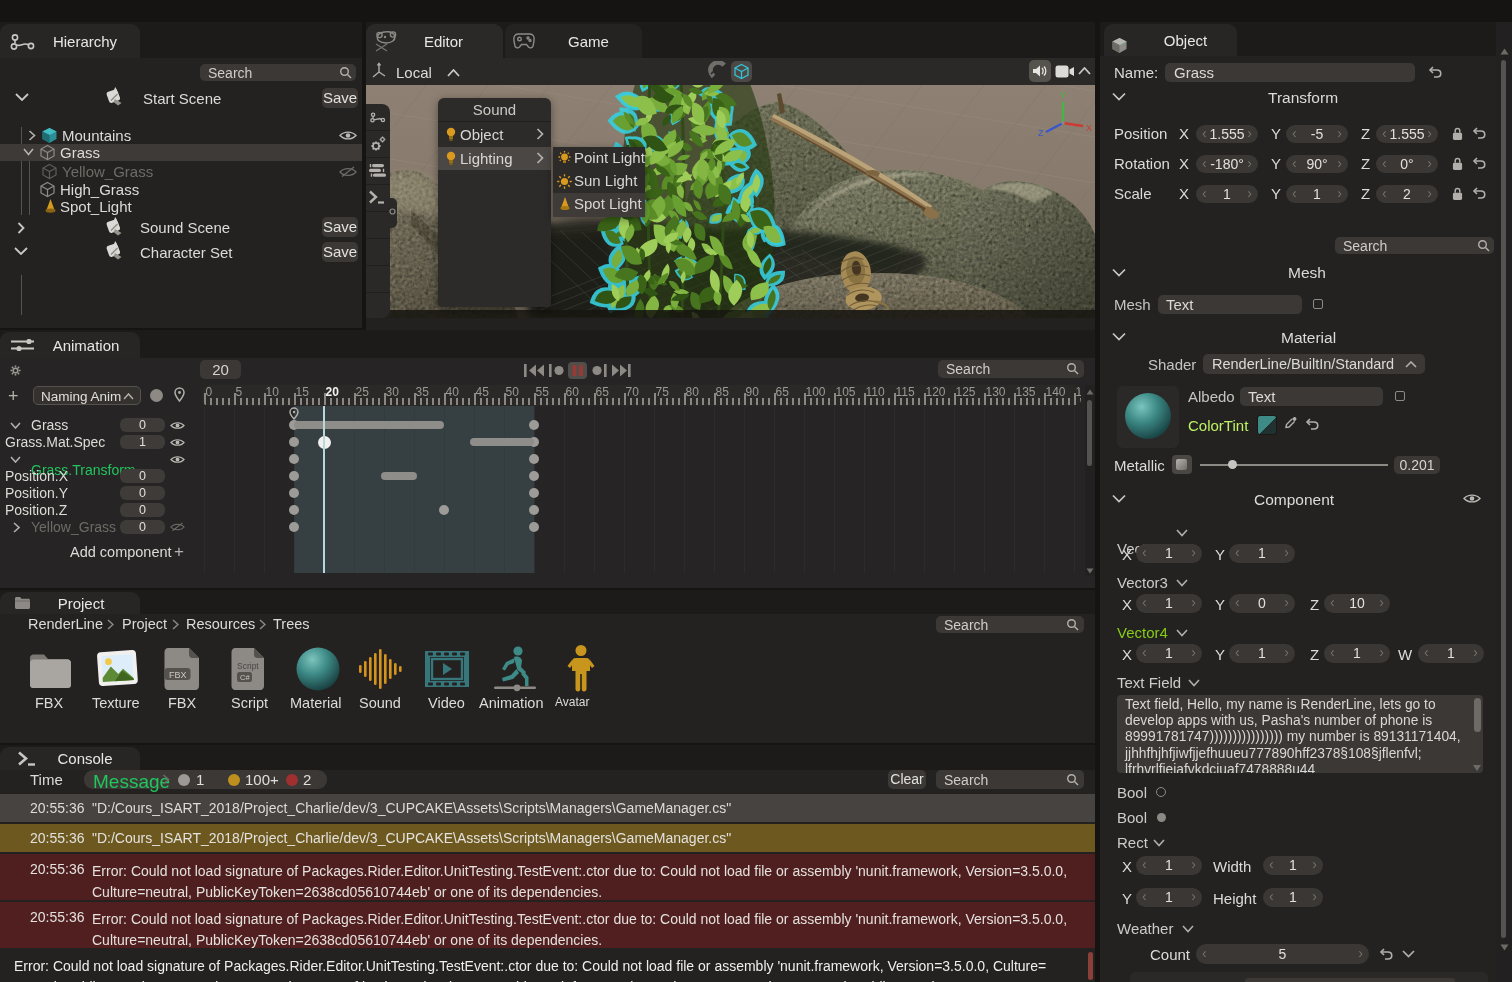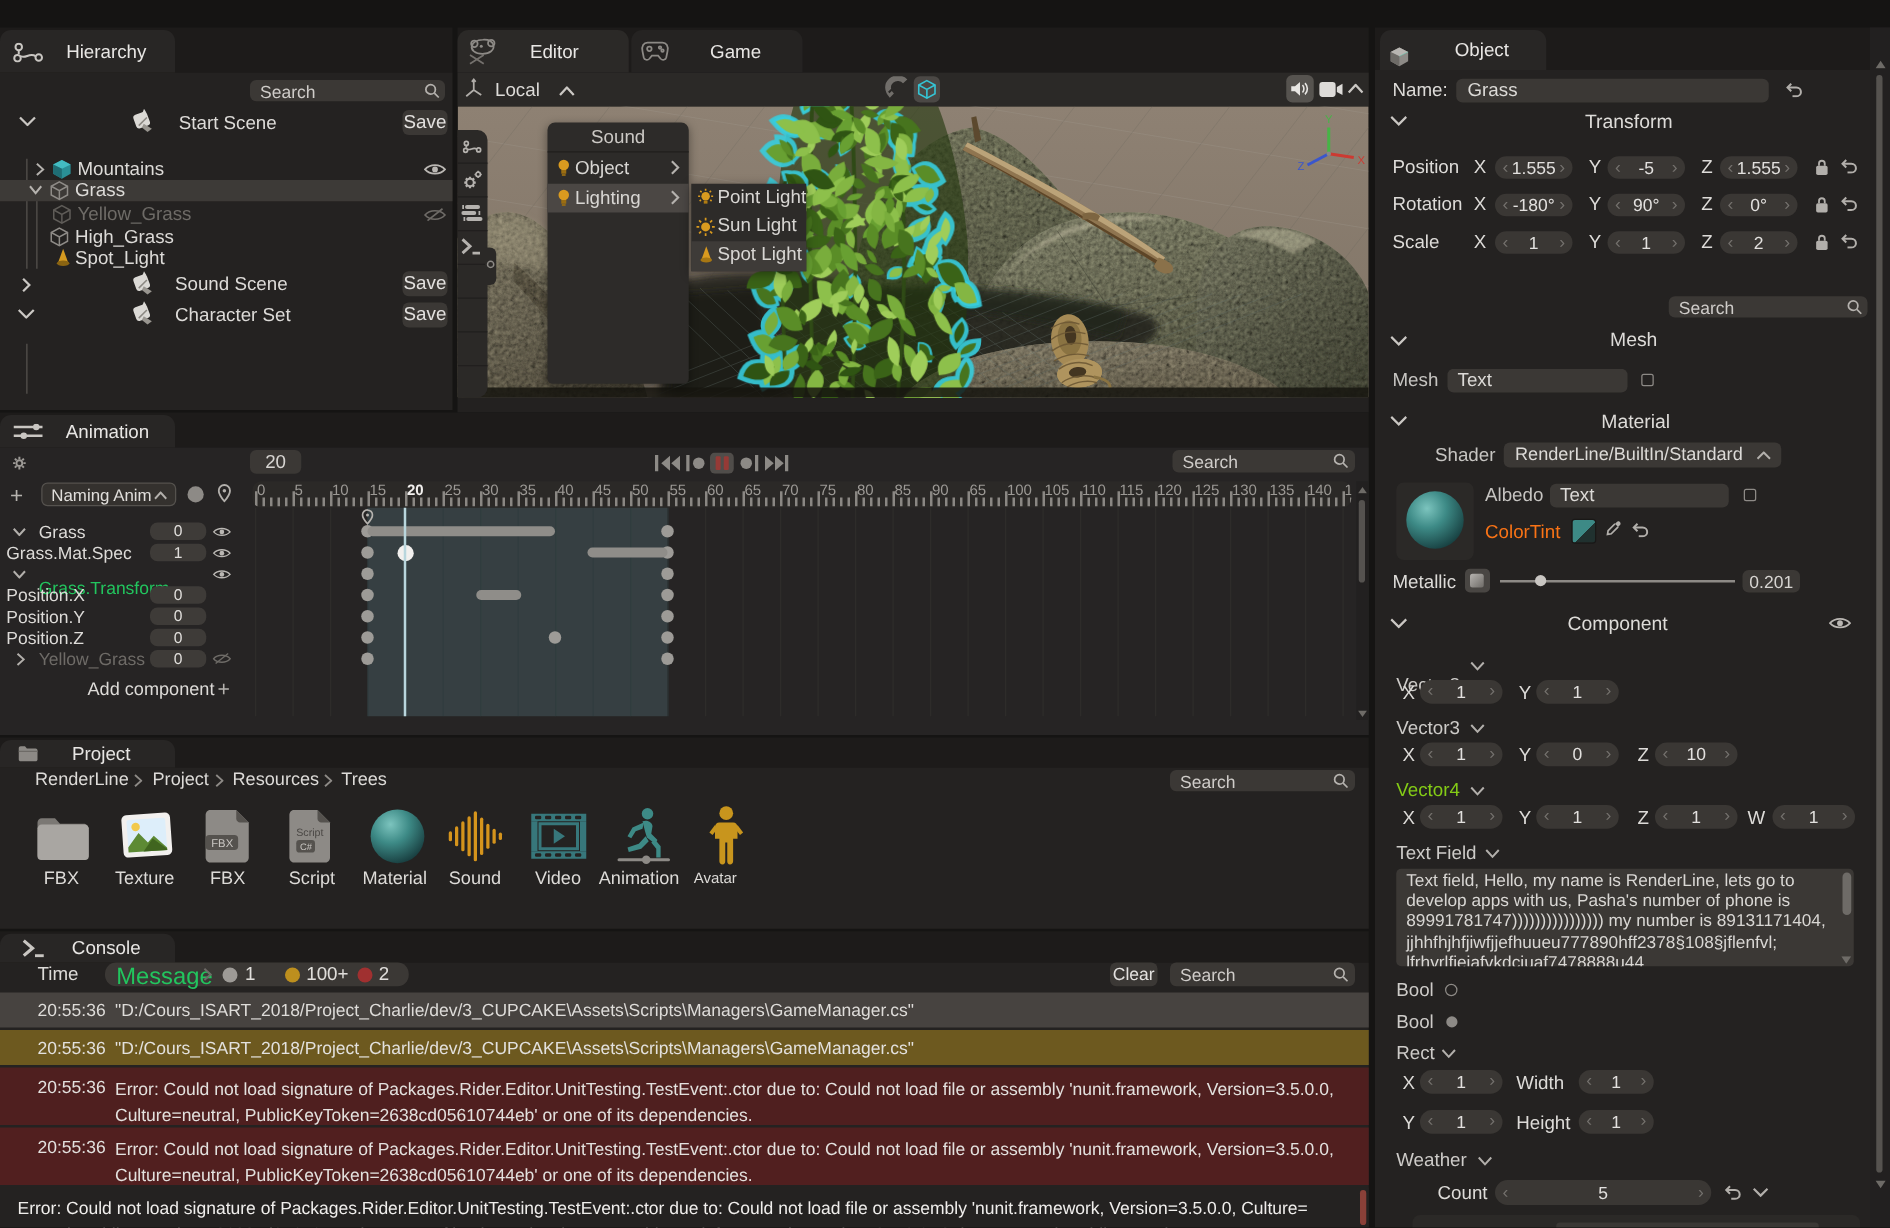--- a/index.html
+++ b/index.html
@@ -909,21 +909,21 @@
           <stop offset="1" stop-color="#173f40"></stop>
     </radialGradient>
       </defs>
     <circle cx="24" cy="24" r="23" fill="url(#ball)"></circle>
   </svg>
   <span class="lbl" style="left:1188px;top:388px;color:#c6c4c1;">Albedo</span>
   <div class="inp" style="left:1240px;top:387px;width:143px;height:19px;">
       <span style="position:absolute;left:8px;top:1px;font-size:15px;color:#dcdad7;">Text</span>
     </div>
   <div class="abs" style="left:1395px;top:391px;width:10px;height:10px;border:1.5px solid #8d8a86;border-radius:2px;"></div>
-  <span class="lbl" style="left:1188px;top:417px;color:#f97316;">ColorTint</span>
+  <span class="lbl" style="left:1188px;top:417px;color:#bef264;">ColorTint</span>
   <div class="abs" style="left:1257px;top:415px;width:20px;height:20px;border-radius:3px;background:linear-gradient(135deg,#3d8a86 0 55%,#20312f 55%);border:1px solid #191817;"></div>
   <svg class="abs" style="left:1284px;top:416px;" width="14" height="16" viewBox="0 0 14 16">
     <path d="M9.5 1.5 C11 0 13.5 2.5 12 4 L10.5 5.5 L8 3 Z" fill="#b2afab"></path>
     <path d="M8 3 L2.5 8.5 L2 11.5 L5 11 L10.5 5.5" fill="none" stroke="#b2afab" stroke-width="1.4"></path>
   </svg>
   <svg class="abs" style="left:1305px;top:418px;" width="14" height="12" viewBox="0 0 14 12">
     <path d="M5 1 L2 4 L5 7" stroke="#b2afab" stroke-width="1.6" fill="none"></path>
     <path d="M2.5 4 L9 4 C14 4 14 11 9 11 L6 11" stroke="#b2afab" stroke-width="1.6" fill="none"></path>
   </svg>
 

